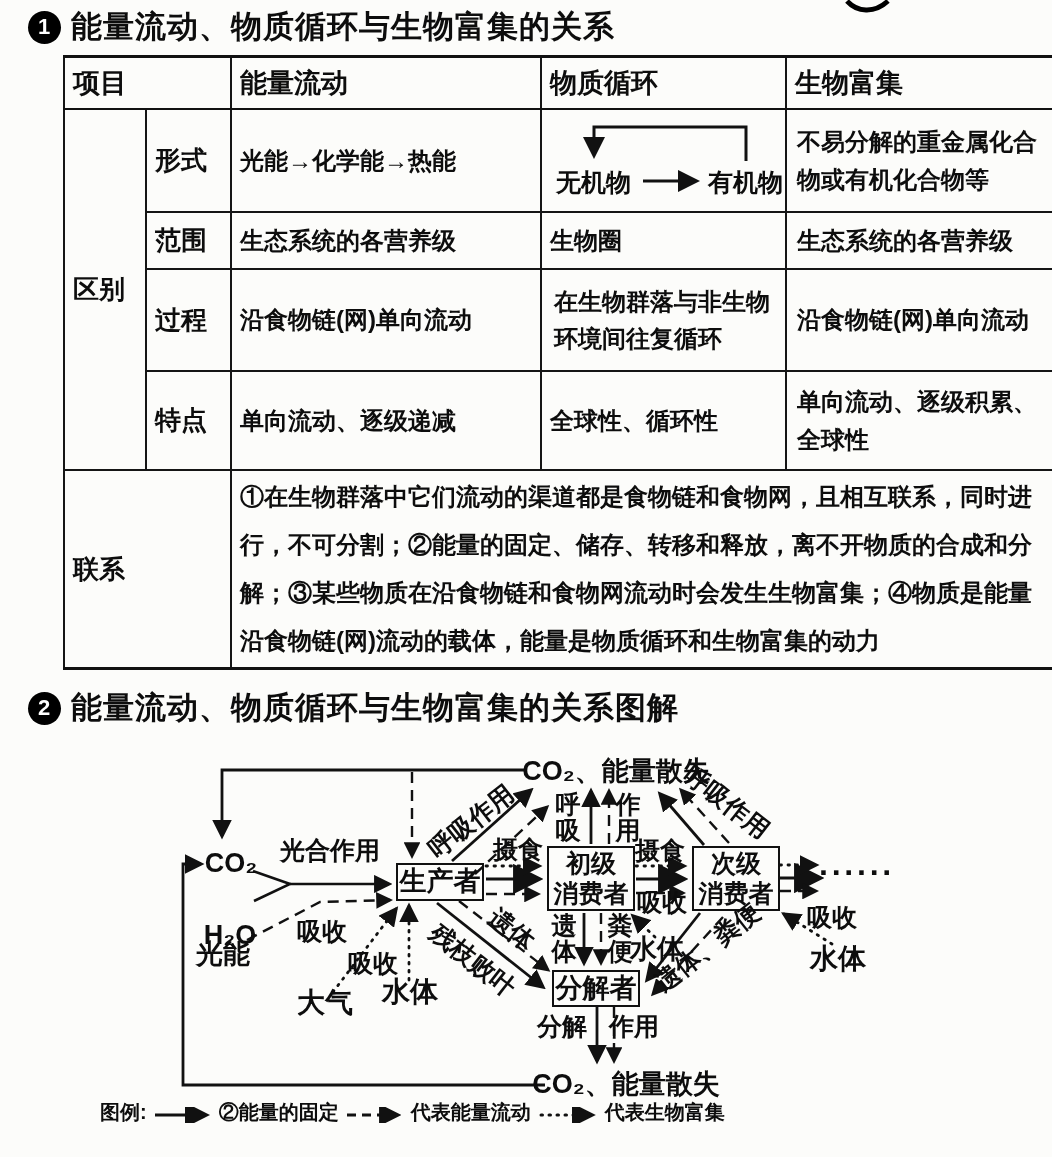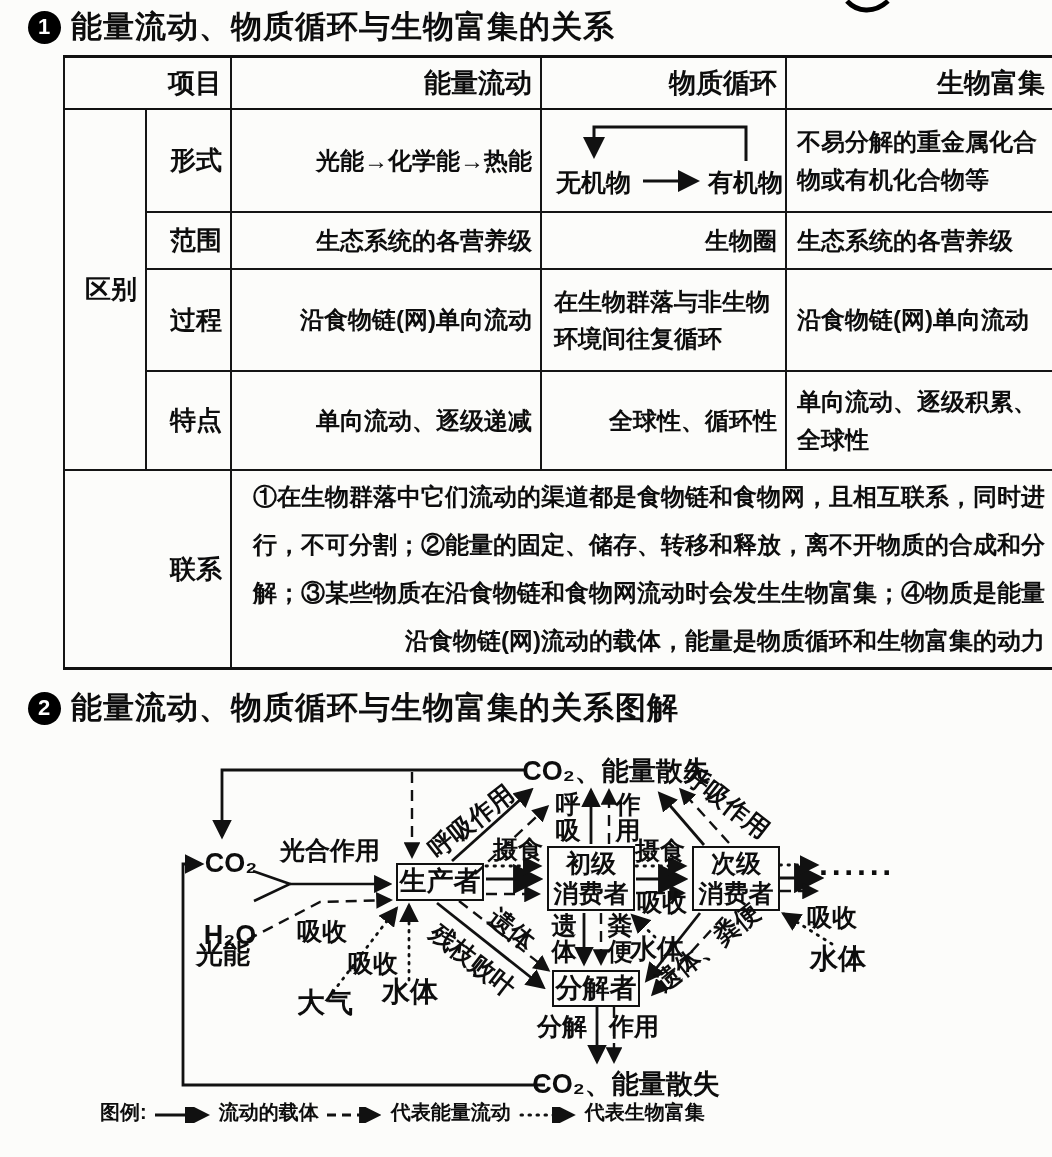--- a/index.html
+++ b/index.html
@@ -8,21 +8,21 @@
        -webkit-font-smoothing:antialiased;}
   .abs{position:absolute;}
   
   .sec-title{position:absolute;left:28px;display:flex;align-items:center;gap:10px;
              font-size:31px;font-weight:800;letter-spacing:1px;white-space:nowrap;}
   .bullet{display:inline-flex;width:33px;height:33px;border-radius:50%;background:#000;
           color:#fff;align-items:center;justify-content:center;font-size:22px;font-weight:800;flex:0 0 auto;}
   
   .tblwrap{position:absolute;left:63px;top:55px;width:989px;}
   table.main{border-collapse:collapse;table-layout:fixed;width:989px;}
-  table.main td{border:2px solid #151515;font-weight:700;text-align:right;
+  table.main td{border:2px solid #151515;font-weight:700;text-align:left;
                 vertical-align:middle;padding:2px 8px;}
   table.main tr.hdr td{border-top:3.5px solid #111;border-bottom:2.5px solid #111;
                        font-size:27px;height:46px;}
   table.main td.lastcol{border-right:none;}
   table.main tr.last td{border-bottom:3.5px solid #111;}
   .cell-label{font-size:26px;}
   .cell-txt{font-size:24px;line-height:1.55;}
   .link-txt{font-size:24px;line-height:2.0;text-align:justify;padding:6px 12px;}
   
   .cycle{position:relative;width:240px;height:96px;margin:0 auto;}
@@ -225,21 +225,21 @@
 <div class="legend">
   <span>图例:</span>
   <svg width="64" height="16">
     <defs>
           <marker id="arl" viewBox="0 0 10 10" refX="8" refY="5" markerWidth="8" markerHeight="8" orient="auto">
             <path d="M0,0 L10,5 L0,10 z" fill="#111"></path>
           </marker>
         </defs>
     <path d="M2,8 L52,8" stroke="#111" stroke-width="3.2" marker-end="url(#arl)"></path>
   </svg>
-  <span>流动的载体</span>
+  <span>②能量的固定</span>
   <svg width="64" height="16">
     <path d="M2,8 L52,8" stroke="#111" stroke-width="2.8" stroke-dasharray="9,6" marker-end="url(#arl)"></path>
   </svg>
   <span>代表能量流动</span>
   <svg width="66" height="16">
     <path d="M4,8 L54,8" stroke="#111" stroke-width="3" stroke-dasharray="1.5,6.5" stroke-linecap="round" marker-end="url(#arl)"></path>
   </svg>
   <span>代表生物富集</span>
 </div>
 

